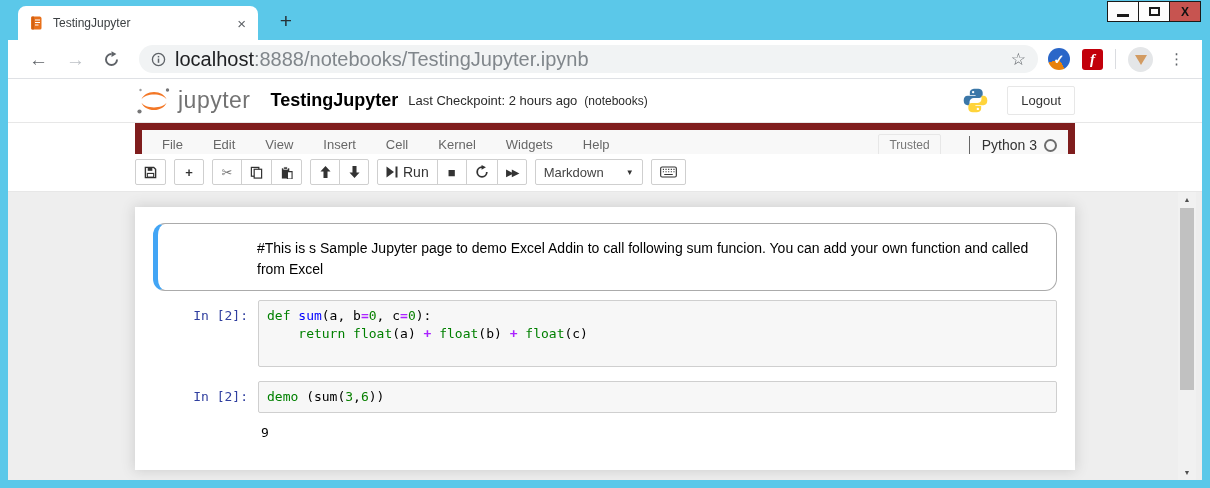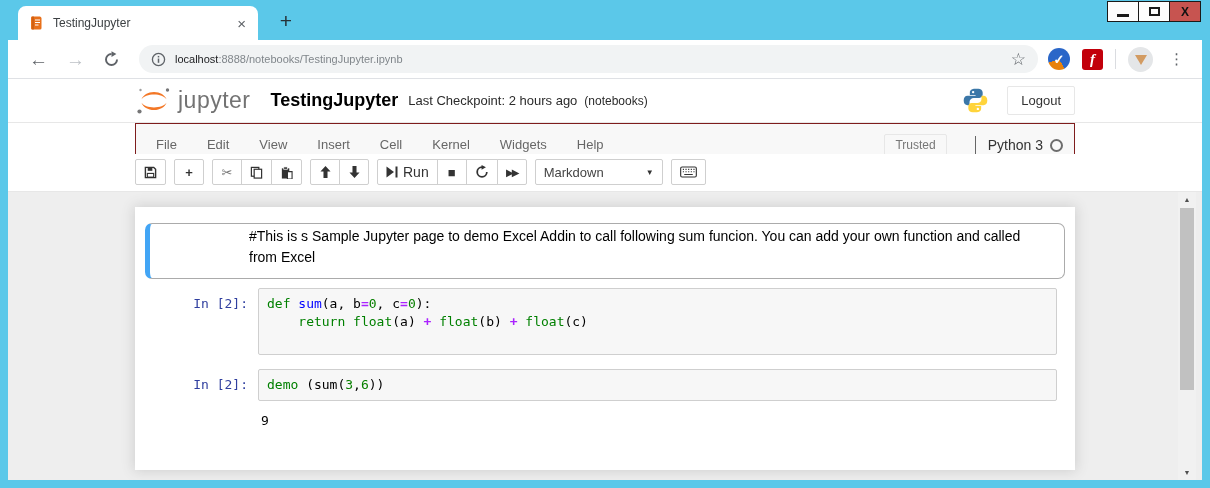--- a/index.html
+++ b/index.html
@@ -24,21 +24,21 @@
   
   .main { position:absolute; left:8px; right:8px; top:40px; bottom:8px; background:#fff;
           display:flex; flex-direction:column; }
 
   
   .browser-bar { height:39px; border-bottom:1px solid #dfe1e5; display:flex; align-items:center; padding:0 12px; }
   .nav-ico { font-size:19px; color:#5f6368; margin:0 9px; line-height:1; }
   .nav-ico.disabled { color:#bdc1c6; }
   .omnibox { flex:1; height:28px; background:#f1f3f4; border-radius:14px; margin:0 10px;
              display:flex; align-items:center; padding:0 12px; }
-  .url { font-size:11px; margin-left:9px; white-space:nowrap; }
+  .url { font-size:20px; margin-left:9px; white-space:nowrap; }
   .url .host { color:#202124; }
   .url .path { color:#80868b; }
   .star { margin-left:auto; font-size:17px; color:#5f6368; }
   .ext-row { display:flex; align-items:center; gap:12px; padding-right:2px; }
   .ext-check { width:22px; height:22px; border-radius:50%;
                background:conic-gradient(from 150deg, #e8820c 0 100deg, #2a66c8 100deg 360deg);
                color:#fff; font-size:13px; font-weight:bold; display:flex; align-items:center; justify-content:center; }
   .ext-flash { width:21px; height:21px; background:#c2000b; border-radius:3px; color:#fff;
                font:italic bold 15px "Liberation Serif", serif; display:flex; align-items:center; justify-content:center; }
   .vsep { width:1px; height:20px; background:#dadce0; }
@@ -52,21 +52,21 @@
   .logo-text { font-size:23px; color:#737373; margin-left:5px; letter-spacing:0.5px; }
   .nb-title { font-size:18px; font-weight:600; color:#000; margin-left:20px; }
   .checkpoint { font-size:13px; color:#2b2b2b; margin-left:10px; }
   .autosaved { font-size:12px; color:#2b2b2b; margin-left:7px; }
   .spacer { flex:1; }
   .logout-btn { margin-left:18px; padding:6px 13px; border:1px solid #e7e7e7; border-radius:2px;
                 background:#fff; font-size:13px; color:#333; }
 
   
   .menurow { height:31px; background:#fff; }
-  .menu-container { width:940px; height:44px; margin:0 auto; background:#f8f8f8; border:1px solid #7f1d1d;
+  .menu-container { width:940px; height:44px; margin:0 auto; background:#f8f8f8; border:7px solid #7f1d1d;
                     display:flex; align-items:center; padding:0 5px; }
   .menu-item { font-size:13px; color:#676767; padding:0 15px; line-height:28px; }
   .menu-right { margin-left:auto; display:flex; align-items:center; padding-right:6px; }
   .trusted-btn { border:1px solid #e7e7e7; border-radius:2px; background:transparent; font-size:12px;
                  color:#777; padding:3px 10px; }
   .menu-sep { width:1px; height:18px; background:#666; margin:0 12px 0 28px; }
   .kernel-name { font-size:14px; color:#333; margin-right:7px; }
   .kernel-circle { width:13px; height:13px; border:2px solid #6d6d6d; border-radius:50%; }
 
   
@@ -74,29 +74,29 @@
                  display:flex; align-items:flex-start; }
   .tbtn { height:26px; min-width:30px; border:1px solid #cfcfcf; background:#fff; border-radius:2px;
           display:inline-flex; align-items:center; justify-content:center; font-size:13px; color:#333; padding:0 8px; }
   .tgap { margin-right:8px; }
   .btn-group { display:inline-flex; }
   .btn-group .tbtn { border-radius:0; margin-left:-1px; }
   .btn-group .tbtn:first-child { border-radius:2px 0 0 2px; margin-left:0; }
   .btn-group .tbtn:last-child { border-radius:0 2px 2px 0; }
   .run-label { margin-left:5px; font-size:14px; color:#333; }
   .ff-ico { font-size:10px; letter-spacing:-2px; }
-  .cell-type-select { width:128px; justify-content:space-between; padding:0 8px; color:#444; }
+  .cell-type-select { width:108px; justify-content:space-between; padding:0 8px; color:#444; }
   .caret { font-size:8px; color:#333; }
 
   
   .site { flex:1; background:#eee; position:relative; overflow:hidden; }
   .nbcontainer { width:940px; height:calc(100% - 25px); margin:15px auto 0; background:#fff;
                  box-shadow:0 0 12px 1px rgba(87,87,87,0.2); padding-top:16px; overflow:hidden; }
-  .md-cell { margin:0 10px; border:1px solid #ababab; border-left:5px solid #42A5F5;
-             padding:2px 12px 10px 99px; font-size:14px; line-height:1.5; color:#000; border-radius:7px; }
+  .md-cell { margin:0 18px; border:1px solid #ababab; border-left:5px solid #42A5F5;
+             padding:14px 12px 10px 99px; font-size:14px; line-height:1.5; color:#000; border-radius:12px; }
   .code-row { display:flex; margin:9px 18px 0; }
   .code-row.second { margin-top:14px; }
   .prompt { width:105px; flex:none; font-family:"DejaVu Sans Mono", monospace; font-size:13px;
             color:#303F9F; text-align:right; padding:8px 10px 0 0; }
   .input-area { flex:1; background:#f7f7f7; border:1px solid #cfcfcf; border-radius:2px;
                 padding:6px 8px; font-family:"DejaVu Sans Mono", monospace; font-size:13px; line-height:1.35; }
   .input-area.tall { min-height:67px; }
   .code-line { white-space:pre; }
   .tk-kw { color:#008000; font-weight:normal; }
   .tk-def { color:#0000FF; }

